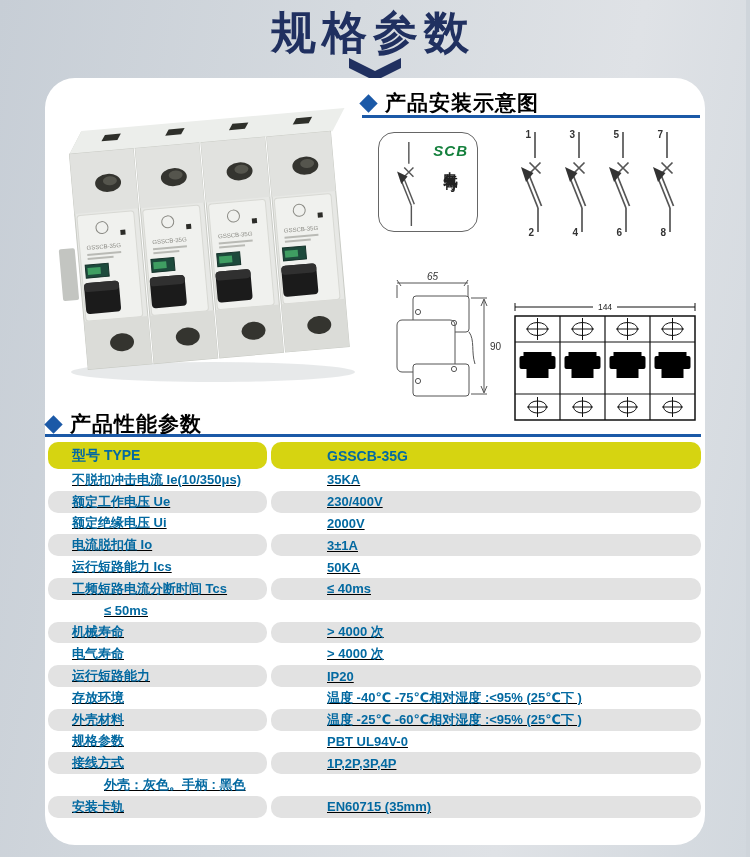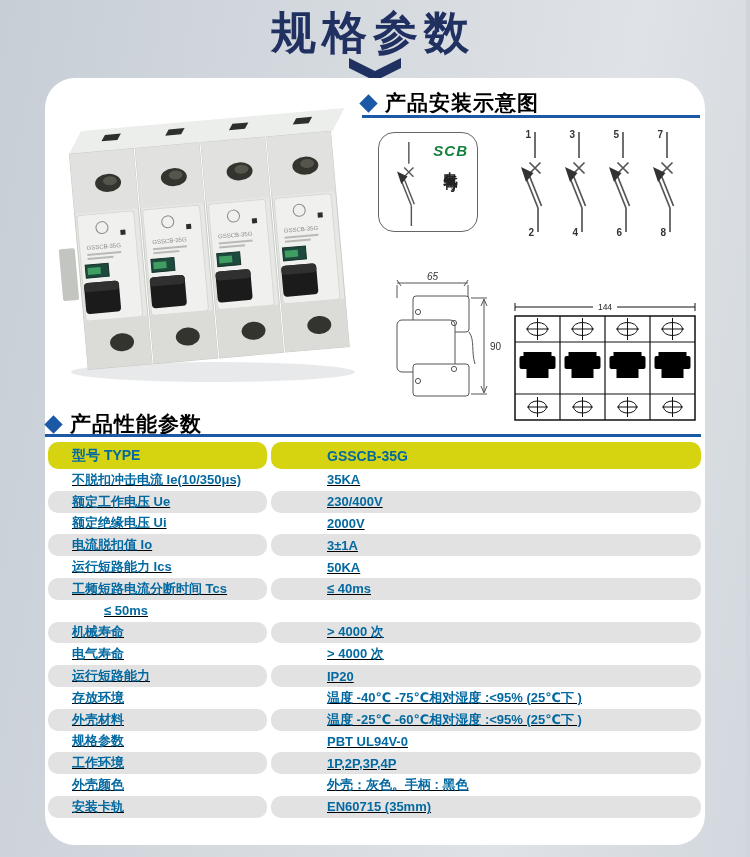--- a/index.html
+++ b/index.html
@@ -365,25 +365,24 @@
           </div>
         <div class="trow">
             <div class="cell lab">外壳材料</div>
             <div class="cell val">温度 -25℃ -60℃相对湿度 :&lt;95% (25℃下 )</div>
           </div>
         <div class="trow">
             <div class="cell lab">规格参数</div>
             <div class="cell val">PBT UL94V-0</div>
           </div>
         <div class="trow">
-            <div class="cell lab">工作环境</div>
+            <div class="cell lab">接线方式</div>
             <div class="cell val">1P,2P,3P,4P</div>
           </div>
         <div class="trow">
-            <div class="cell lab">外壳颜色</div>
             <div class="cell val">外壳：灰色。手柄 : 黑色</div>
           </div>
         <div class="trow">
             <div class="cell lab">安装卡轨</div>
             <div class="cell val">EN60715 (35mm)</div>
           </div>
       </div>
     </div>
 
   </div>

